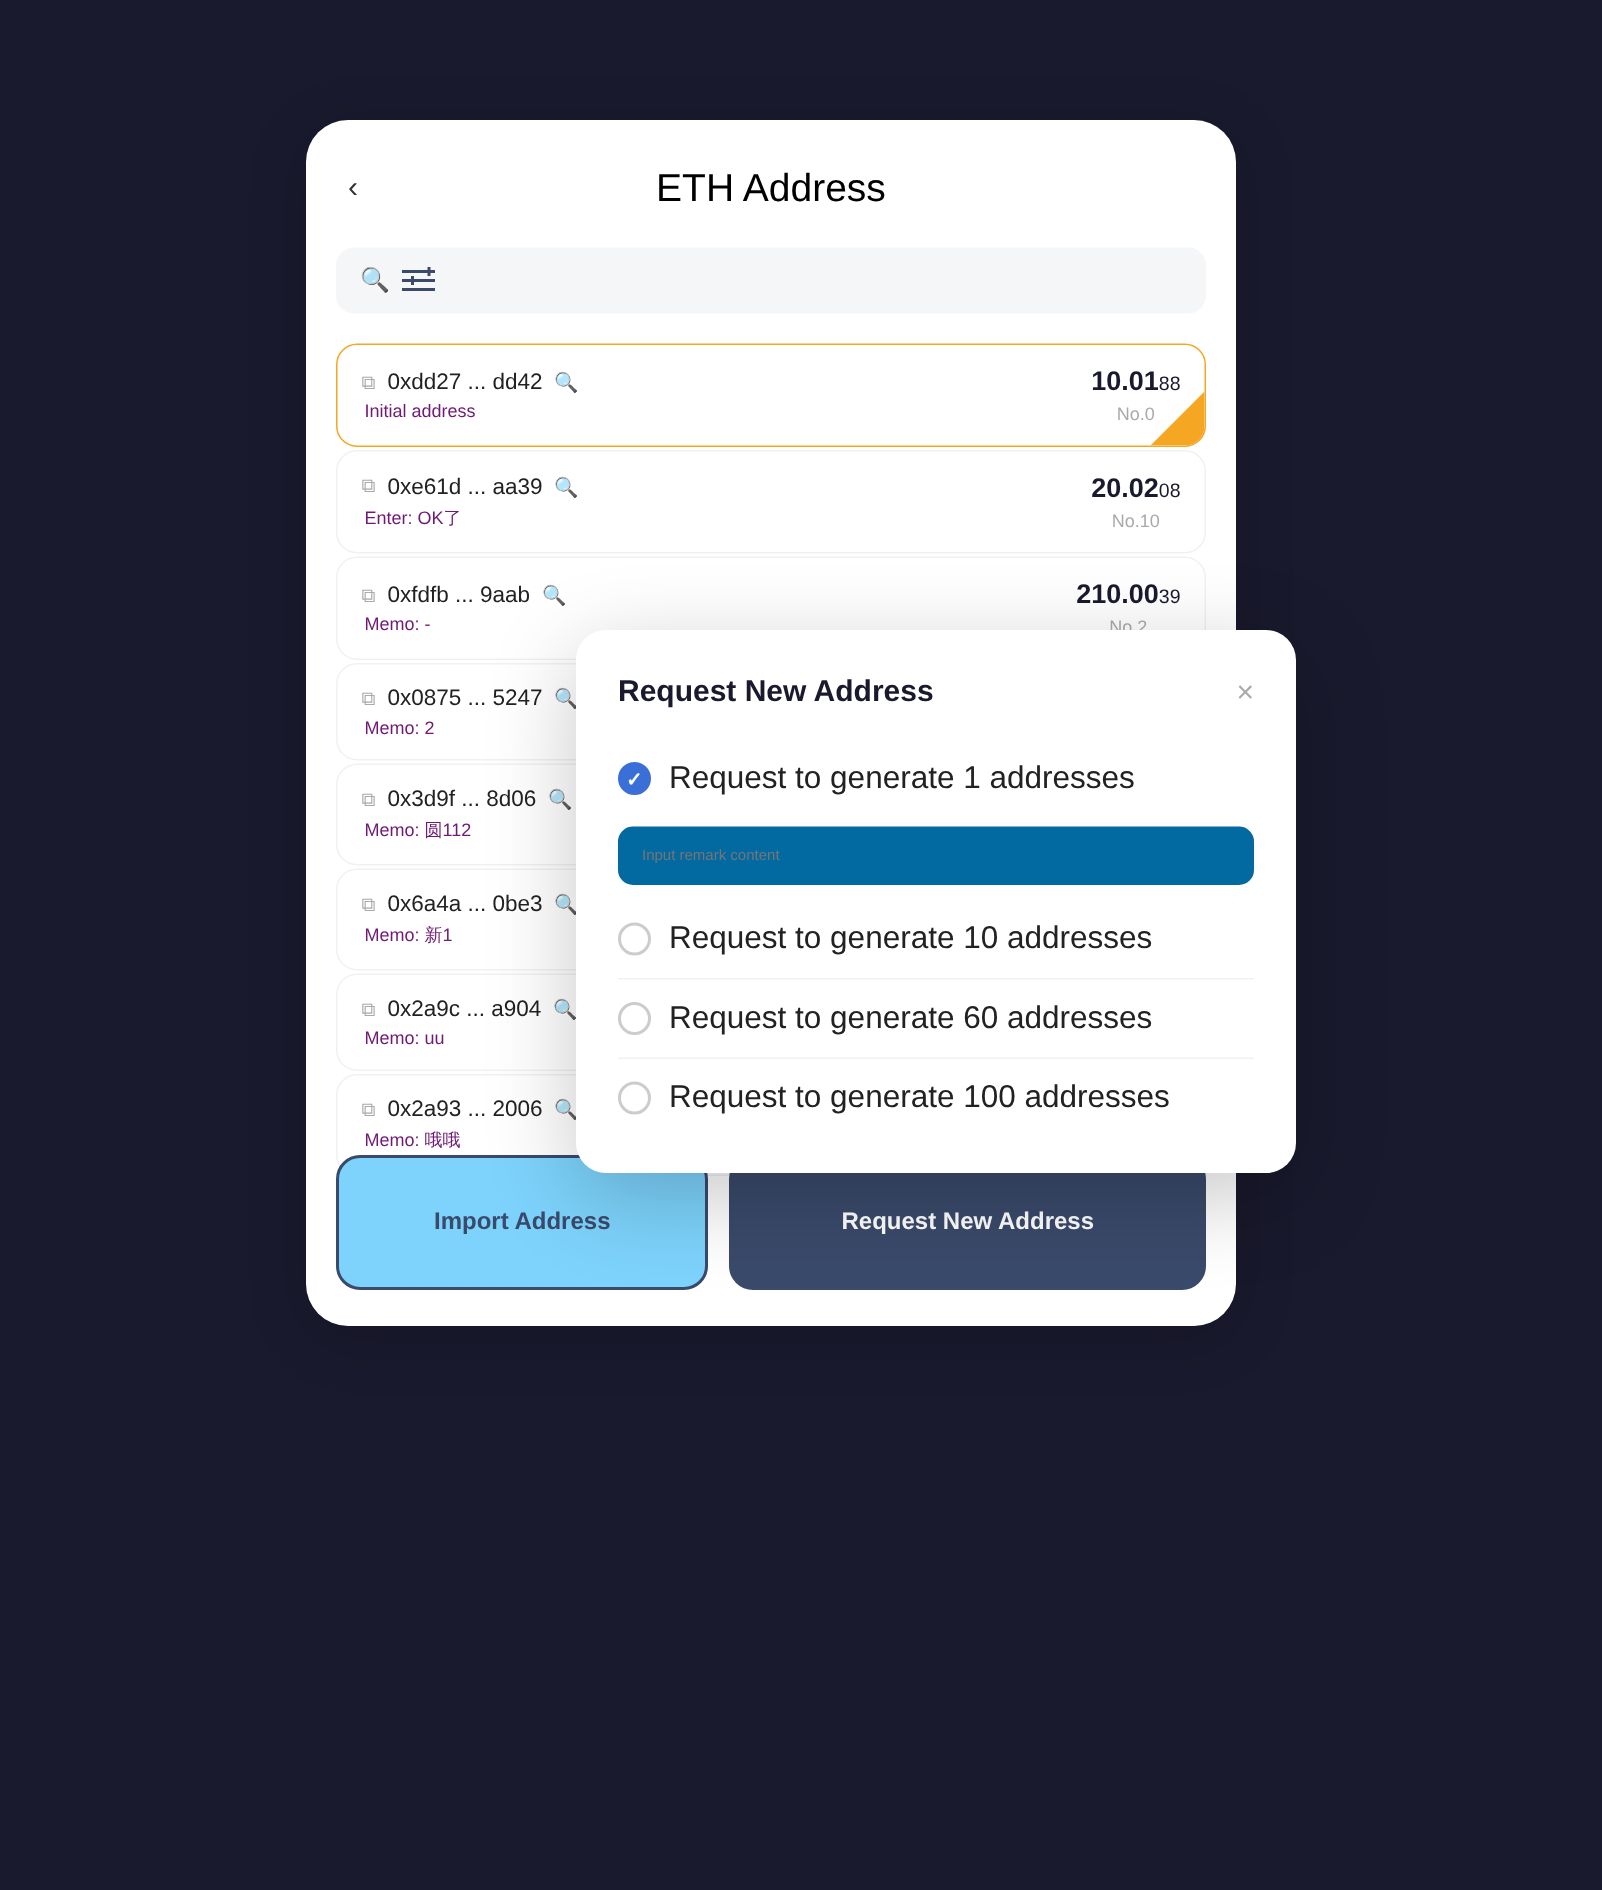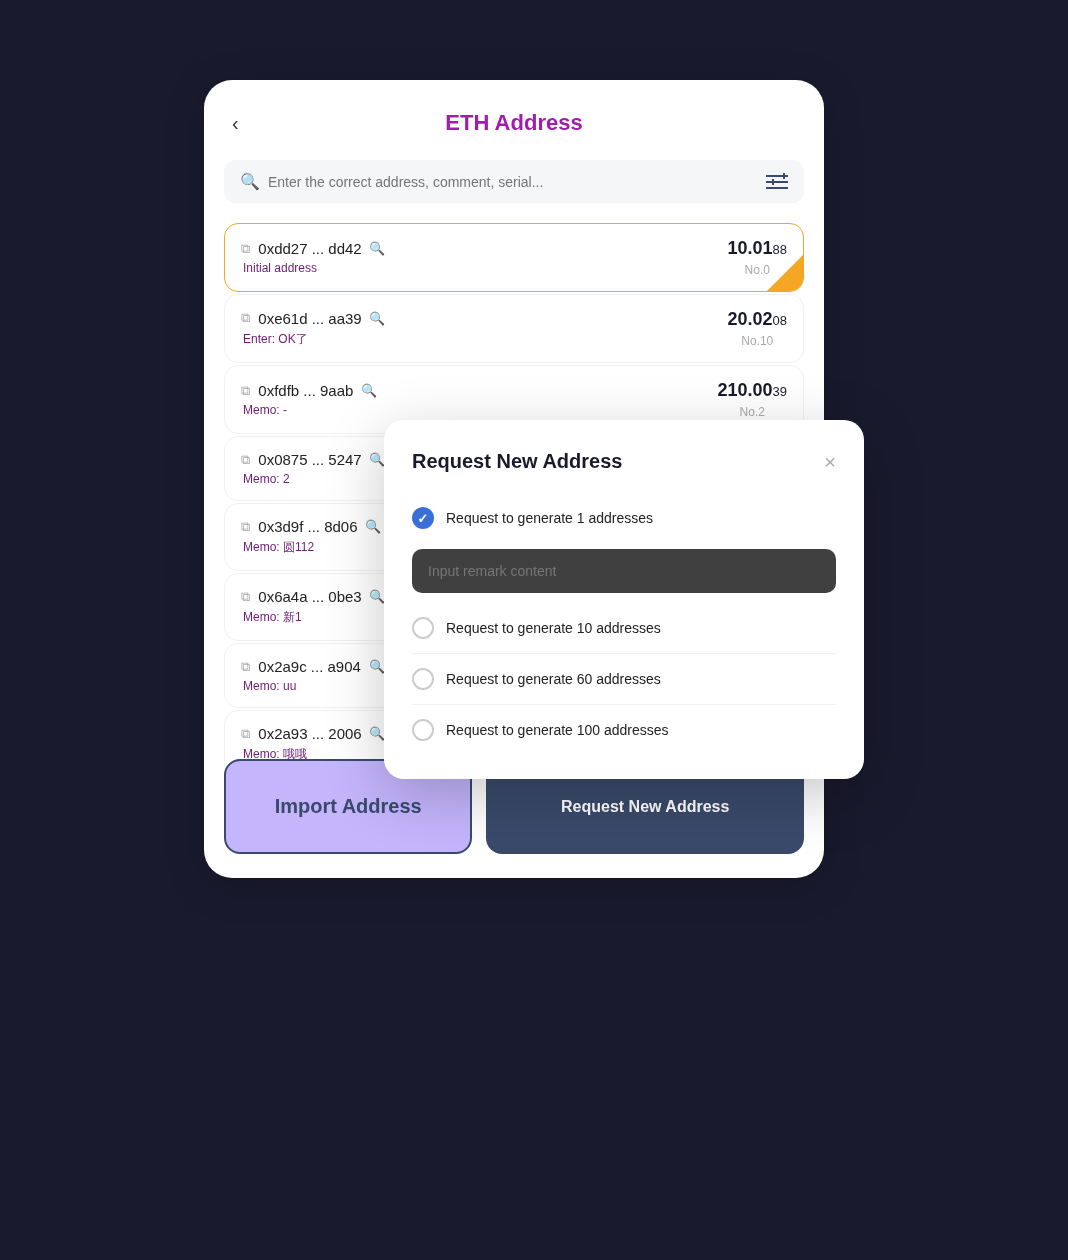--- a/index.html
+++ b/index.html
@@ -35,23 +35,23 @@
       position: absolute;
       left: 0;
       background: none;
       border: none;
       font-size: 20px;
       color: #333;
       cursor: pointer;
       padding: 4px 8px;
     }
     .page-title {
-      font-size: 22px;
-      font-weight: 700;
-      color: #a21caf;
+      font-size: 26px;
+      font-weight: 400;
+      color: #000000;
     }
     .search-bar {
       display: flex;
       align-items: center;
       background: #f5f6f8;
       border-radius: 12px;
       padding: 12px 16px;
       margin-bottom: 20px;
       gap: 8px;
     }
@@ -159,23 +159,23 @@
       left: 20px;
       right: 20px;
       display: flex;
       gap: 14px;
     }
     .btn-import {
       flex: 1;
       padding: 34px 0;
       border: 2px solid #3a4a6b;
       border-radius: 16px;
-      background: #c4b5fd;
+      background: #7dd3fc;
       color: #3a4a6b;
-      font-size: 20px;
+      font-size: 16px;
       font-weight: 600;
       cursor: pointer;
     }
     .btn-request {
       flex: 1.3;
       padding: 18px 0;
       border: none;
       border-radius: 16px;
       background: #3a4a6b;
       color: #fff;
@@ -235,30 +235,30 @@
     .radio-circle.checked {
       background: #3a6fd8;
       border-color: #3a6fd8;
     }
     .radio-check {
       color: #fff;
       font-size: 13px;
       font-weight: 700;
     }
     .radio-label {
-      font-size: 14px;
+      font-size: 21px;
       color: #222;
     }
     .remark-input {
       width: 100%;
-      background: #404040;
+      background: #0369a1;
       border: none;
       border-radius: 10px;
       padding: 14px 16px;
-      font-size: 14px;
+      font-size: 10px;
       color: #bbb;
       margin: 10px 0 14px 0;
       outline: none;
     }
     .divider {
       height: 1px;
       background: #f0f1f3;
       margin: 4px 0;
     }
   </style>
@@ -268,21 +268,20 @@
 <div class="screen-wrapper">
   <div class="main-card">
 
     <div class="header">
       <button class="back-btn">‹</button>
       <span class="page-title">ETH Address</span>
     </div>
 
     <div class="search-bar">
       <span class="search-icon-wrap">🔍</span>
-      <input class="search-input" placeholder="Enter the correct address, comment, serial..." style="">
       <button class="filter-btn">
         <svg width="22" height="18" viewBox="0 0 22 18" fill="none" xmlns="http://www.w3.org/2000/svg">
           <line x1="0" y1="3" x2="22" y2="3" stroke="#3a4a6b" stroke-width="2"></line>
           <line x1="0" y1="9" x2="22" y2="9" stroke="#3a4a6b" stroke-width="2"></line>
           <line x1="0" y1="15" x2="22" y2="15" stroke="#3a4a6b" stroke-width="2"></line>
           <line x1="18" y1="0" x2="18" y2="6" stroke="#3a4a6b" stroke-width="2"></line>
           <line x1="7" y1="6" x2="7" y2="12" stroke="#3a4a6b" stroke-width="2"></line>
         </svg>
       </button>
     </div>

